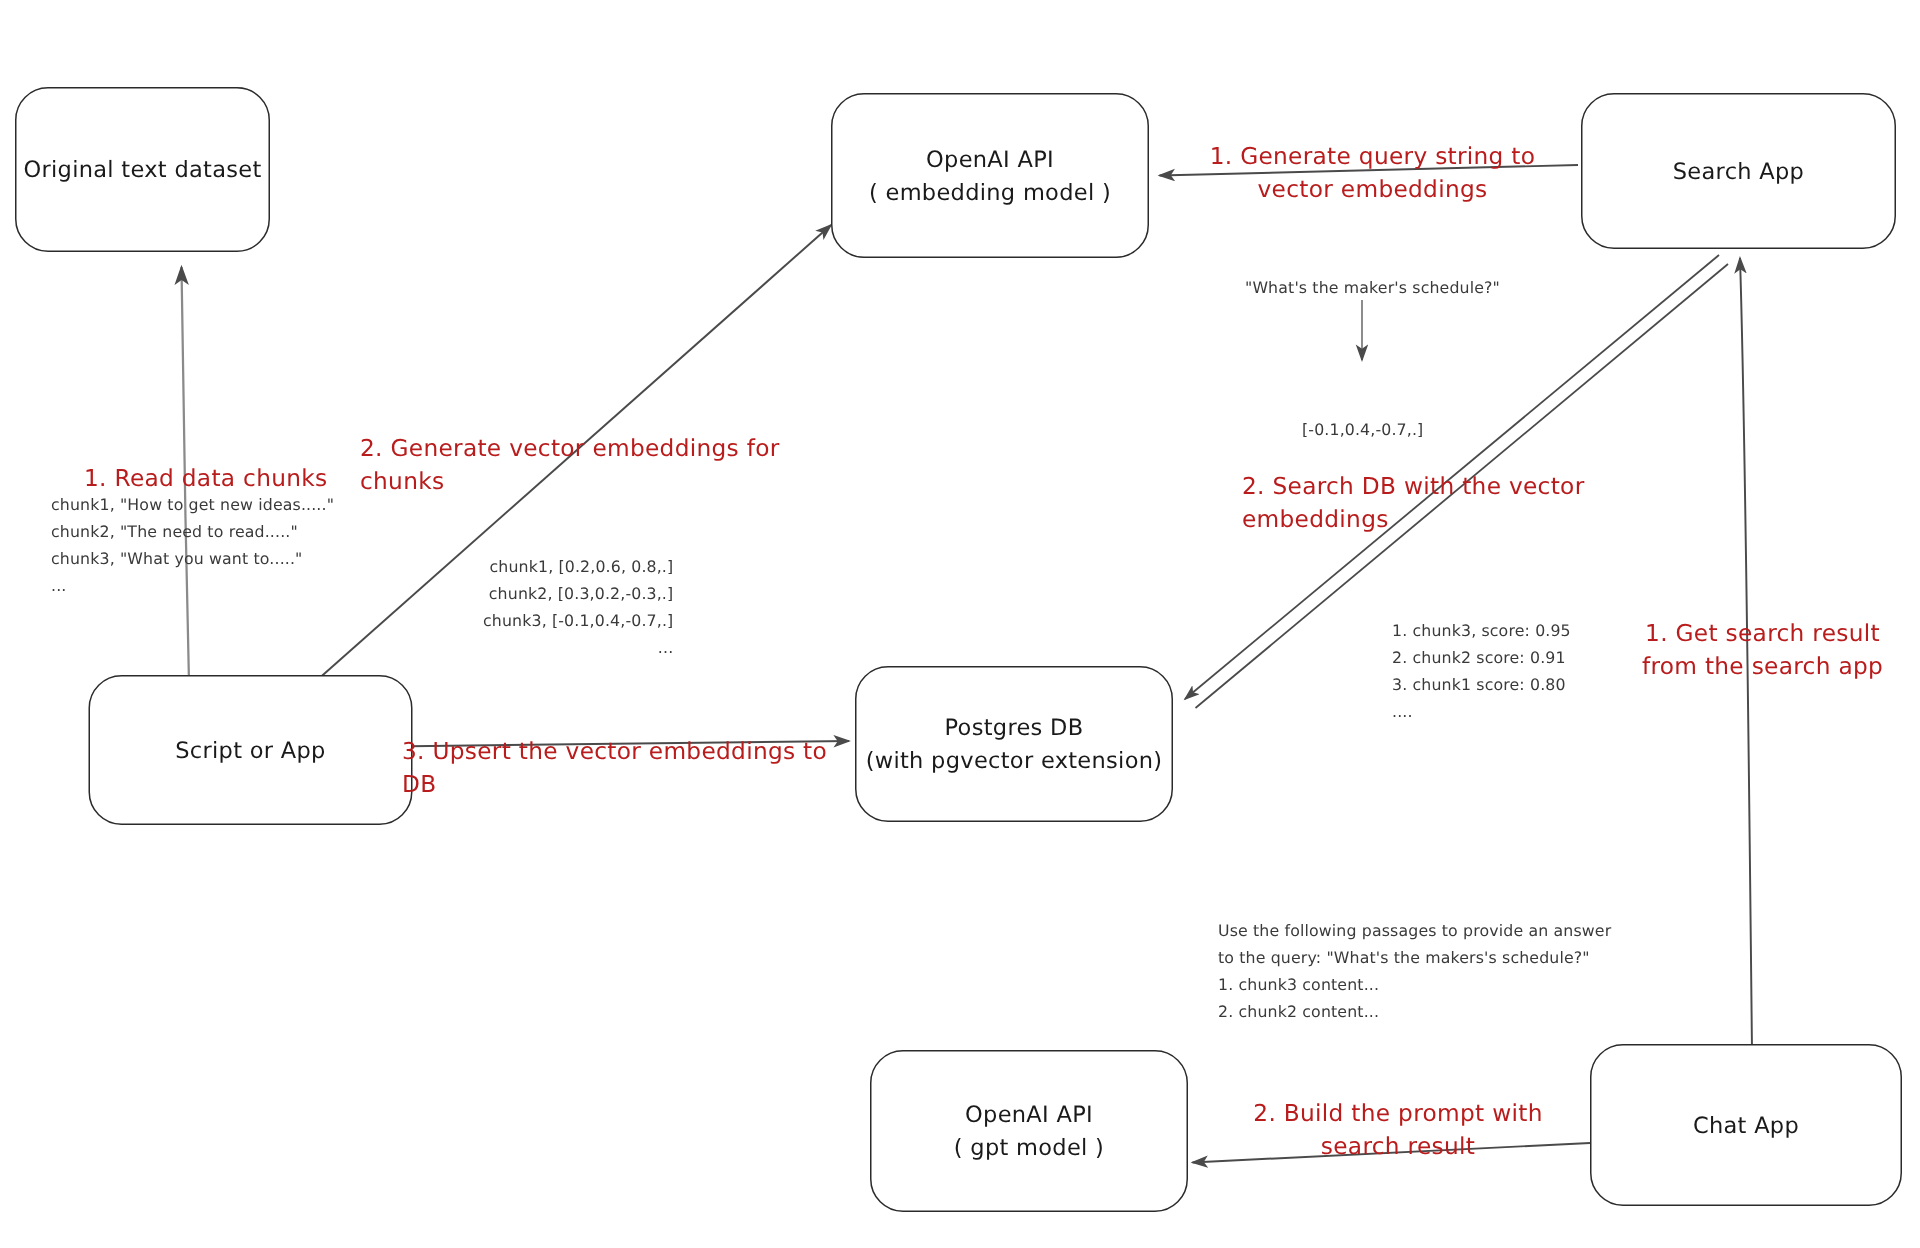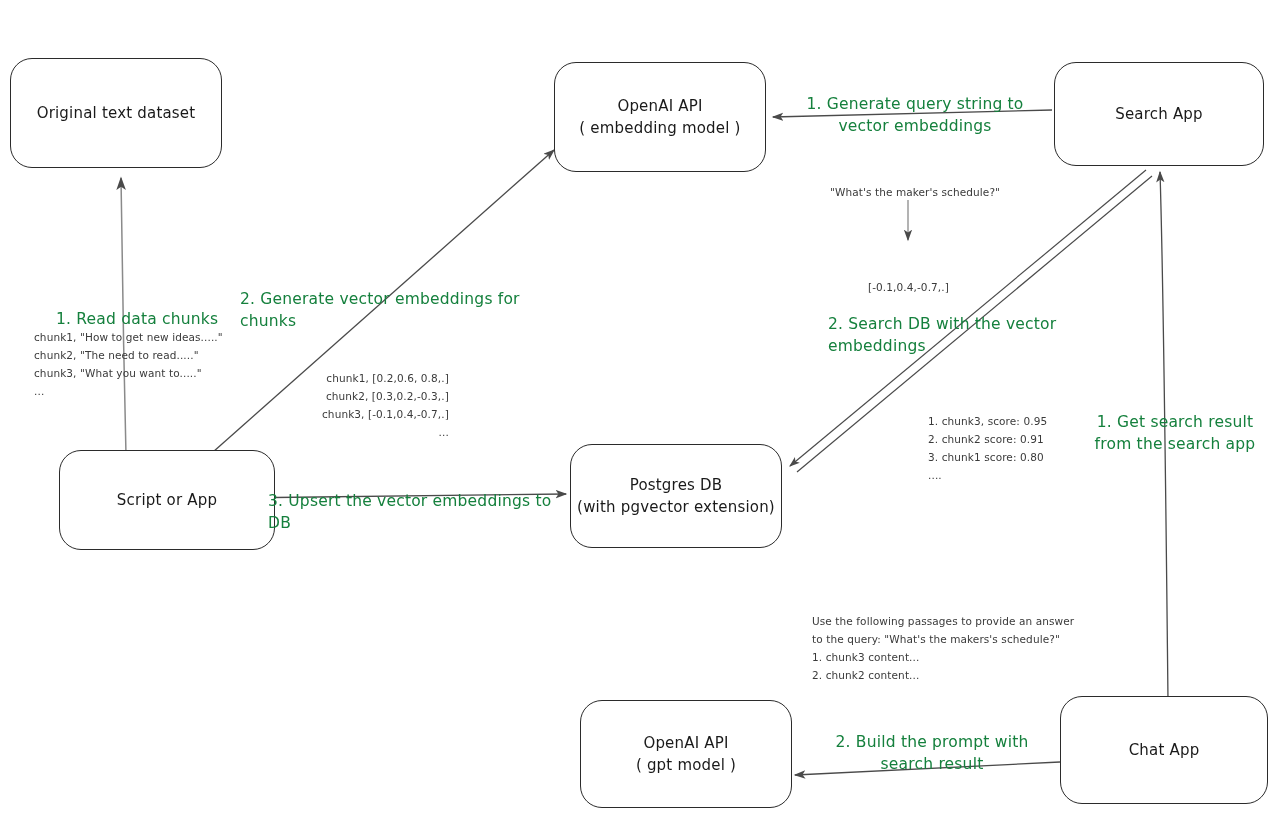--- a/index.html
+++ b/index.html
@@ -36,21 +36,21 @@
     justify-content: center;
     text-align: center;
     line-height: 1.5;
     font-size: 15px;
     letter-spacing: 0.2px;
   }
   .node .line2 { display: block; }
   .lbl {
     position: absolute;
     font-size: 15.5px;
-    color: #15803d;
+    color: #b91c1c;
     line-height: 1.45;
     text-align: center;
     letter-spacing: 0.2px;
   }
   .lbl.left { text-align: left; }
   .note {
     position: absolute;
     font-size: 10.5px;
     color: #3a3a3a;
     line-height: 1.72;
@@ -82,21 +82,21 @@
     <path d="M908,200 L908,240" stroke="#8a8a8a" stroke-width="1.3" fill="none" marker-end="url(#arrow)"></path>
 
     <path d="M1146,170 L790,466" stroke="#4a4a4a" stroke-width="1.2" fill="none" marker-end="url(#arrow)"></path>
     <path d="M1152,176 L797,472" stroke="#4a4a4a" stroke-width="1.2" fill="none"></path>
 
     <path d="M1168,700 C1166,520 1164,300 1160,172" stroke="#4a4a4a" stroke-width="1.3" fill="none" marker-end="url(#arrow)"></path>
 
     <path d="M1060,762 L795,775" stroke="#4a4a4a" stroke-width="1.3" fill="none" marker-end="url(#arrow)"></path>
   </svg>
 
-  <div class="node" style="left:10px; top:58px; width:212px; height:110px;">
+  <div class="node" style="left:10px; top:58px; width:170px; height:110px;">
     <span>Original text dataset</span>
   </div>
 
   <div class="node" style="left:16px; top:450px; width:216px; height:100px;margin-left:43px;">
     <span>Script or App</span>
   </div>
 
   <div class="node" style="left:554px; top:62px; width:212px; height:110px;">
     <span>OpenAI API</span>
     <span class="line2">( embedding model )</span>

